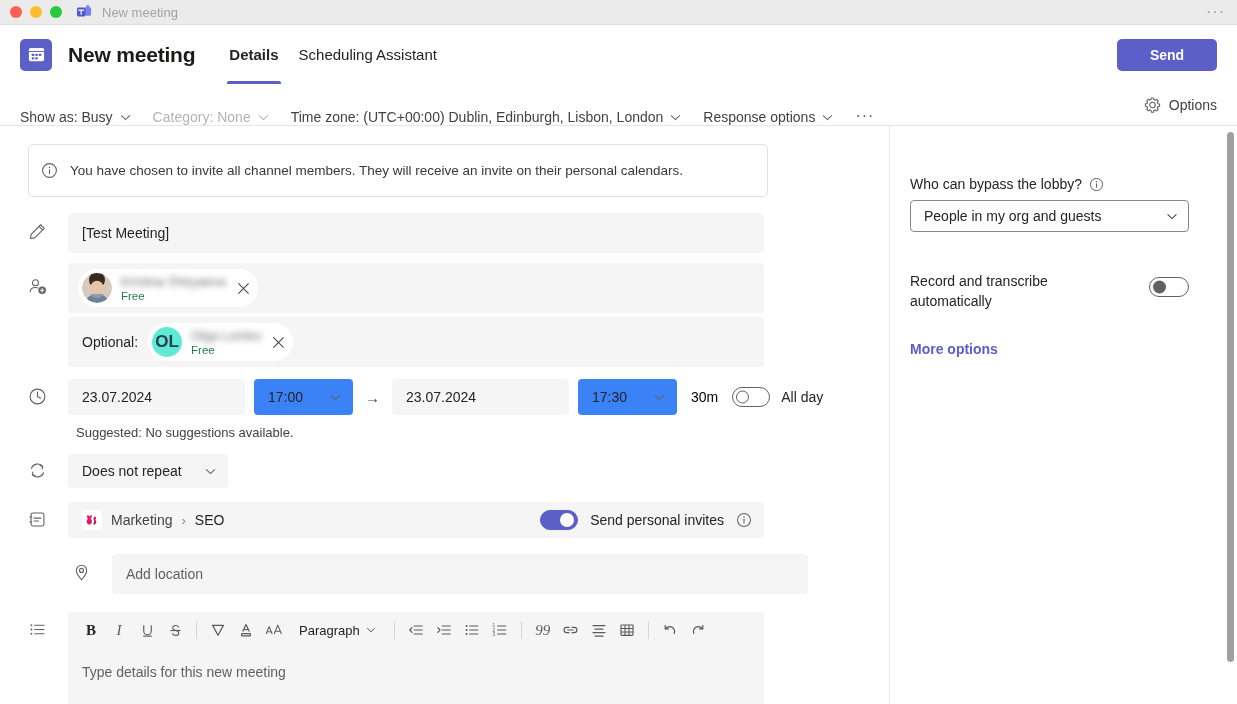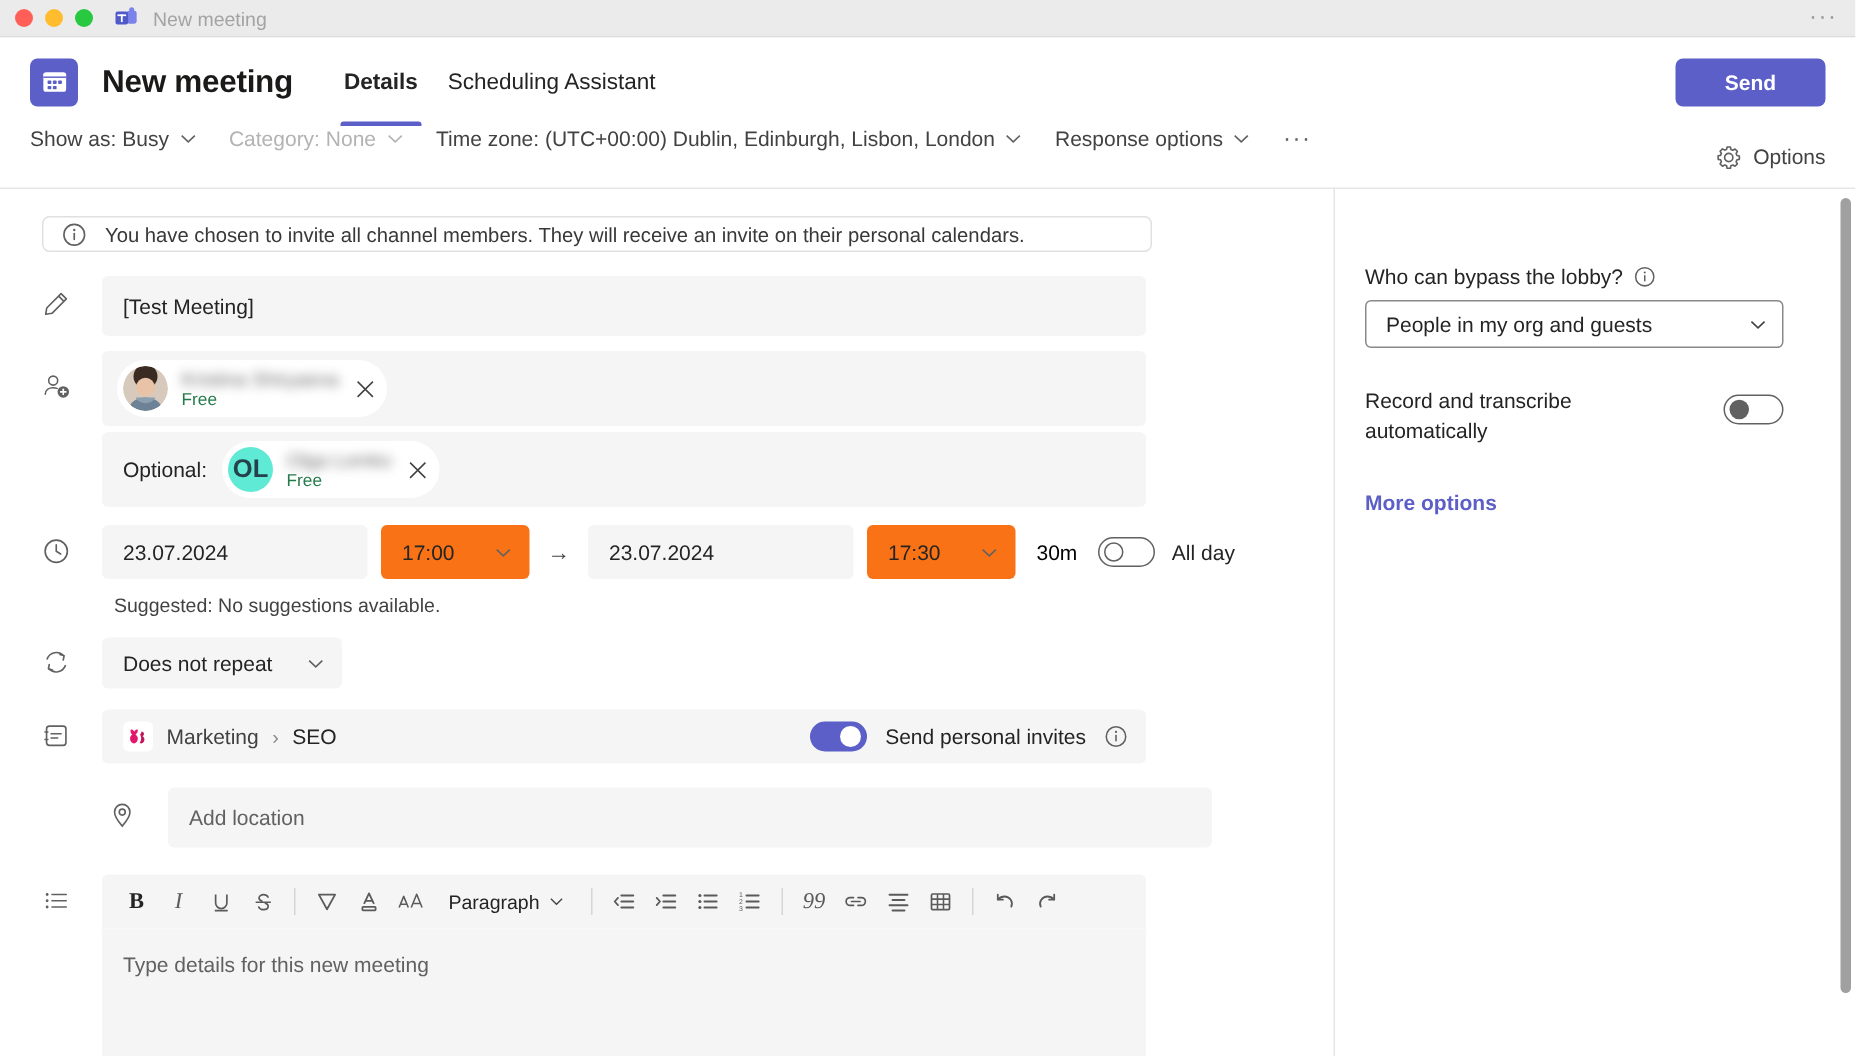--- a/index.html
+++ b/index.html
@@ -73,21 +73,21 @@
     border: none; border-radius: 5px;
     font-size: 14px; font-weight: bold;
     width: 100px; height: 32px;
     font-family: "Liberation Sans", sans-serif;
     cursor: pointer;
   }
 
   
   .cmdbar {
     height: 42px;
-    display: flex; align-items: flex-start;
+    display: flex; align-items: flex-end;
     padding: 0 20px;
     border-bottom: 1px solid #e6e6e6;
     position: relative;
   }
   .cmd {
     display: flex; align-items: center; gap: 7px;
     font-size: 14px; color: #424242;
     margin-right: 22px;
     cursor: pointer; white-space: nowrap;
   }
@@ -115,21 +115,21 @@
   .right-pane {
     flex: 1;
     padding: 26px 20px 0 20px;
   }
 
   
   .banner {
     margin: 18px 20px 0 28px;
     border: 1px solid #e0e0e0;
     border-radius: 5px;
-    height: 24px;
+    height: 53px;
     display: flex; align-items: center;
     padding: 0 12px;
     gap: 12px;
     width: 740px;
   }
   .banner-text { font-size: 13.5px; color: #383838; }
 
   
   .row {
     display: flex; align-items: flex-start;
@@ -189,21 +189,21 @@
 
   
   .dt-row { display: flex; align-items: center; gap: 0; }
   .dt-date {
     background: #f5f5f5; border-radius: 4px;
     height: 36px; width: 177px;
     display: flex; align-items: center; padding: 0 14px;
     font-size: 14px; color: #242424; cursor: text;
   }
   .dt-time {
-    background: #f97316; border-radius: 4px;
+    background: #3b82f6; border-radius: 4px;
     height: 36px; width: 99px;
     display: flex; align-items: center; justify-content: space-between;
     padding: 0 12px 0 14px;
     font-size: 14px; color: #242424; cursor: pointer;
     margin-left: 9px;
   }
   .arrow { margin: 0 12px; color: #424242; font-size: 15px; }
   .dur { font-size: 14px; color: #000000; margin-left: 14px; }
   .toggle {
     width: 38px; height: 20px; border-radius: 10px;
@@ -298,21 +298,21 @@
     border: 1px solid #8a8886; border-radius: 4px;
     height: 32px;
     display: flex; align-items: center; justify-content: space-between;
     padding: 0 10px 0 13px;
     font-size: 14px; color: #242424;
     background: #fff; cursor: pointer;
     width: 279px;
   }
   .rp-rec {
     display: flex; align-items: flex-start; justify-content: space-between;
-    margin-top: 25px; width: 279px;
+    margin-top: 39px; width: 279px;
   }
   .rp-rec-text { font-size: 14px; color: #242424; line-height: 20px; width: 175px; }
   .toggle-off {
     width: 40px; height: 20px; border-radius: 10px;
     border: 1.5px solid #616161; background: #fff;
     position: relative; cursor: pointer; flex: none; margin-top: 6px;
   }
   .toggle-off .knob2 {
     position: absolute; top: 50%; transform: translateY(-50%);
     left: 3px; width: 13px; height: 13px; border-radius: 50%;

